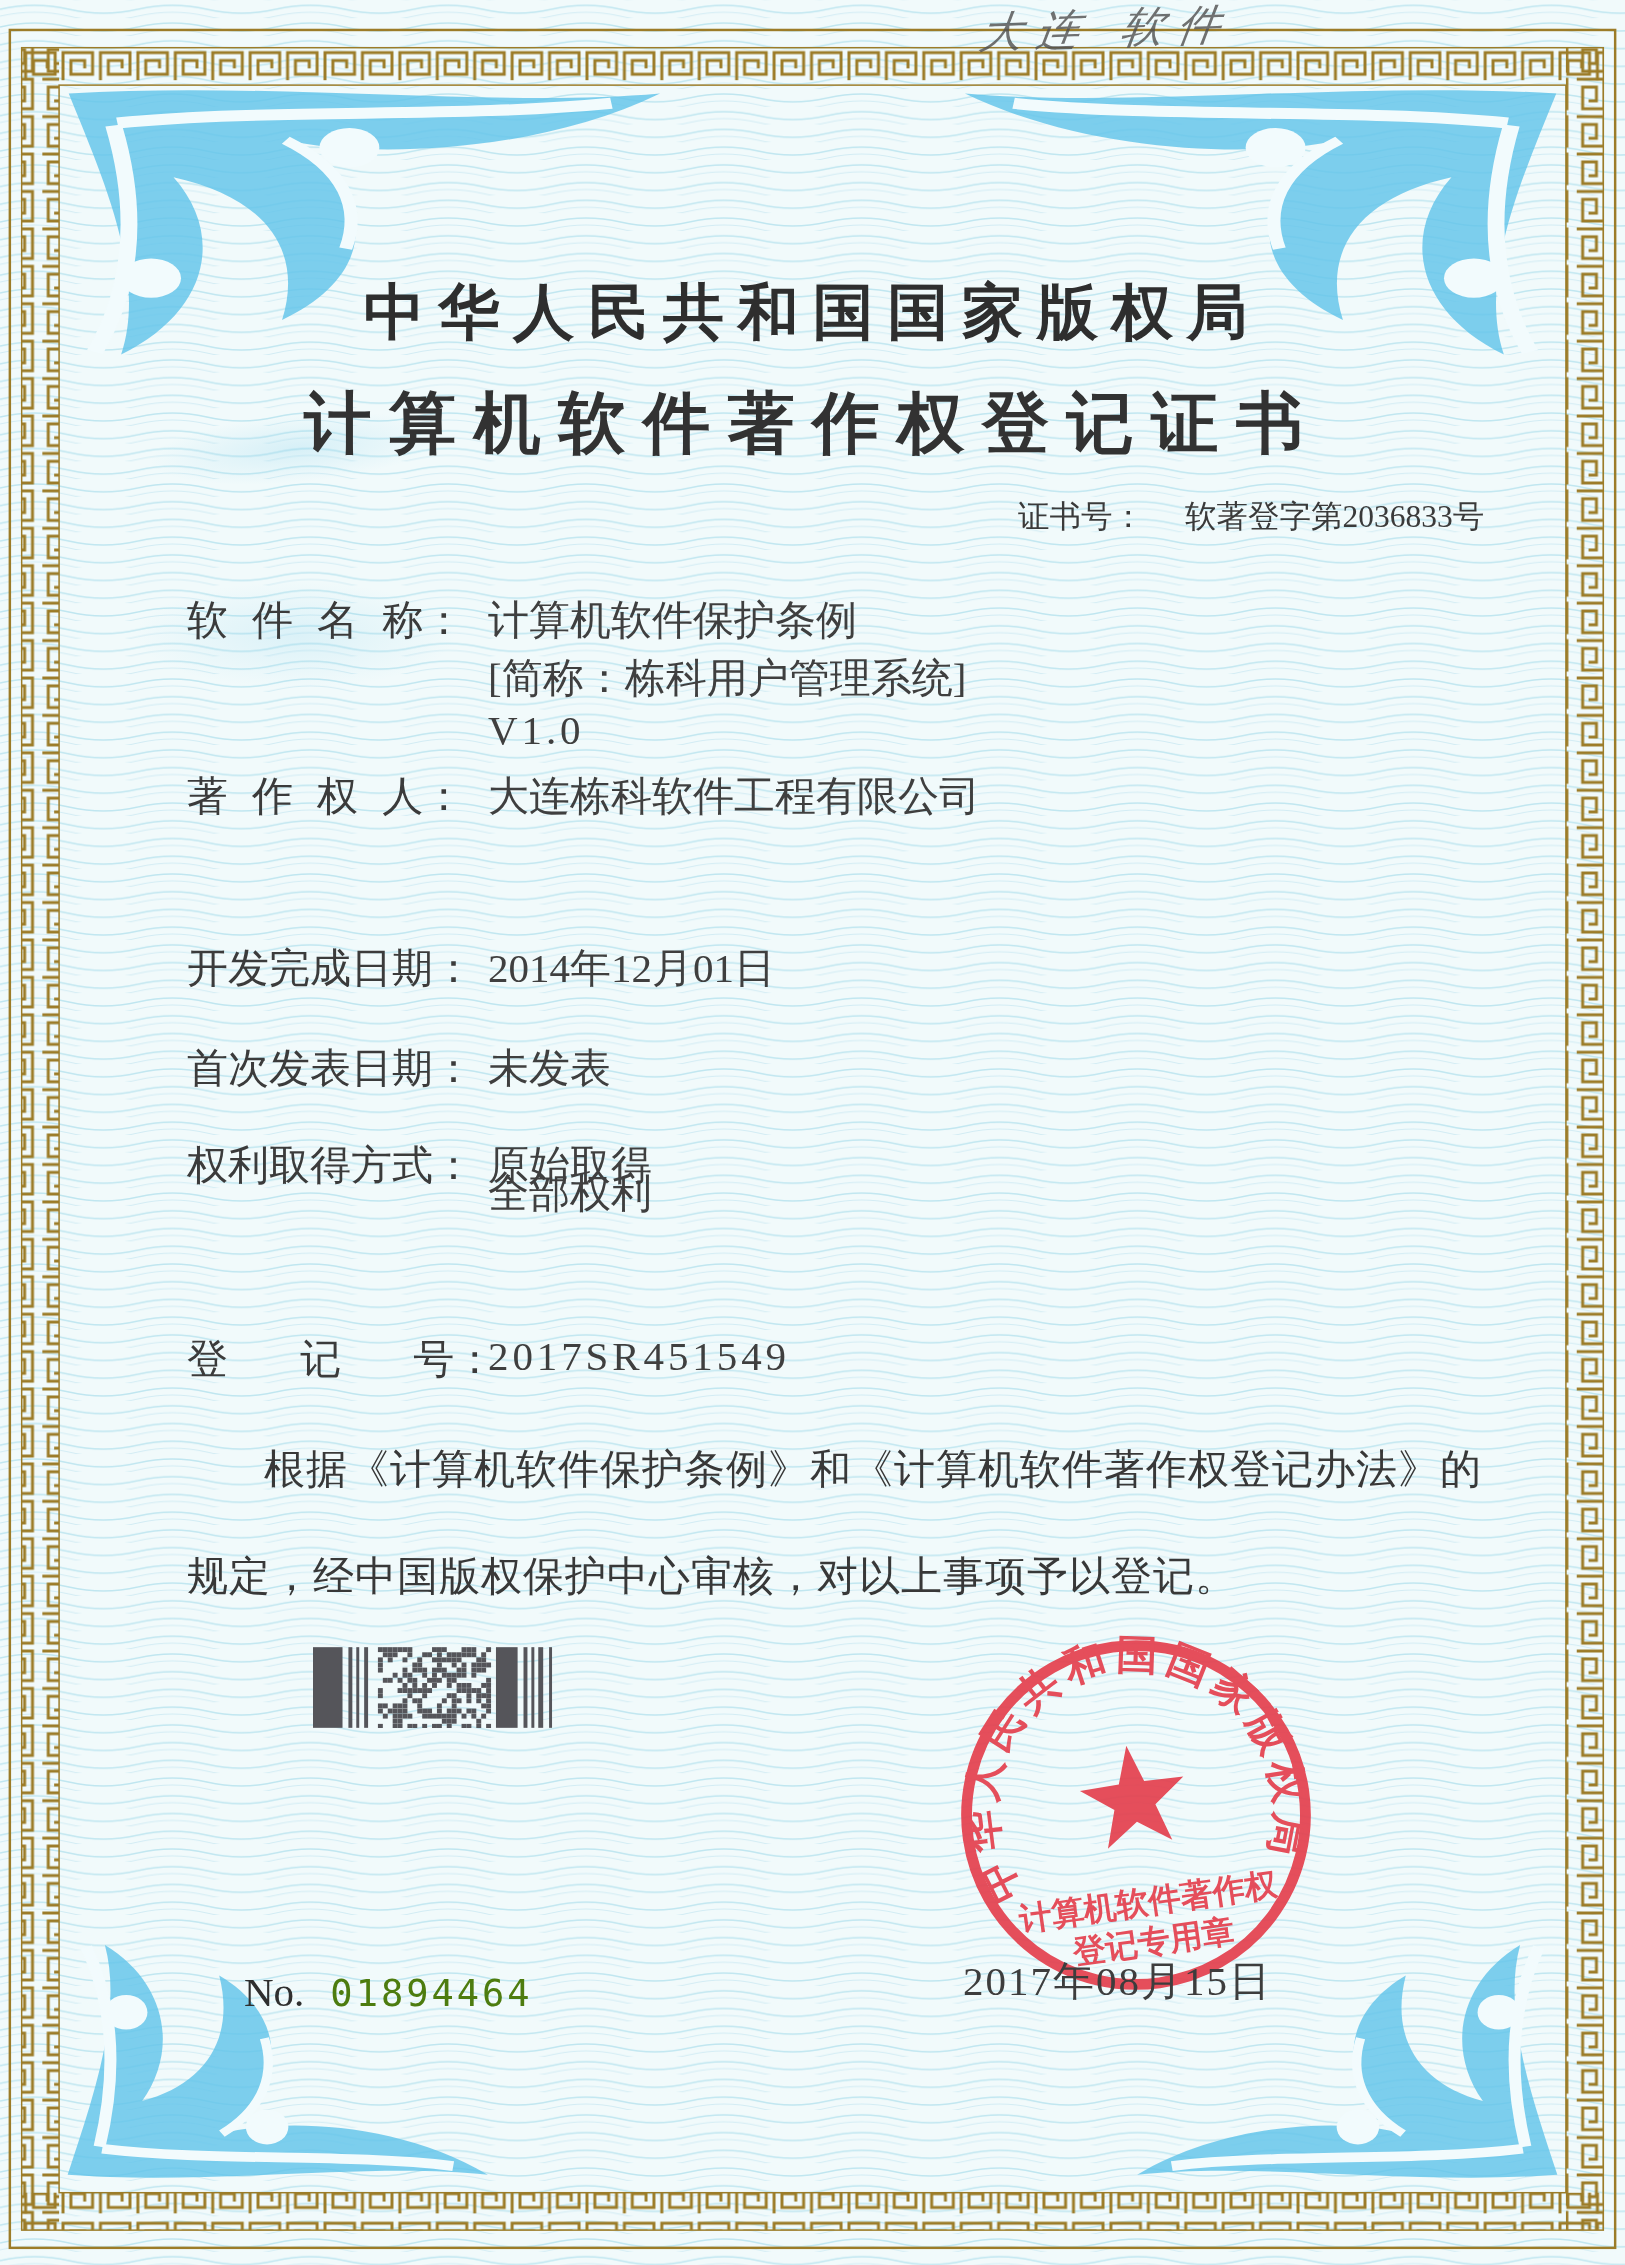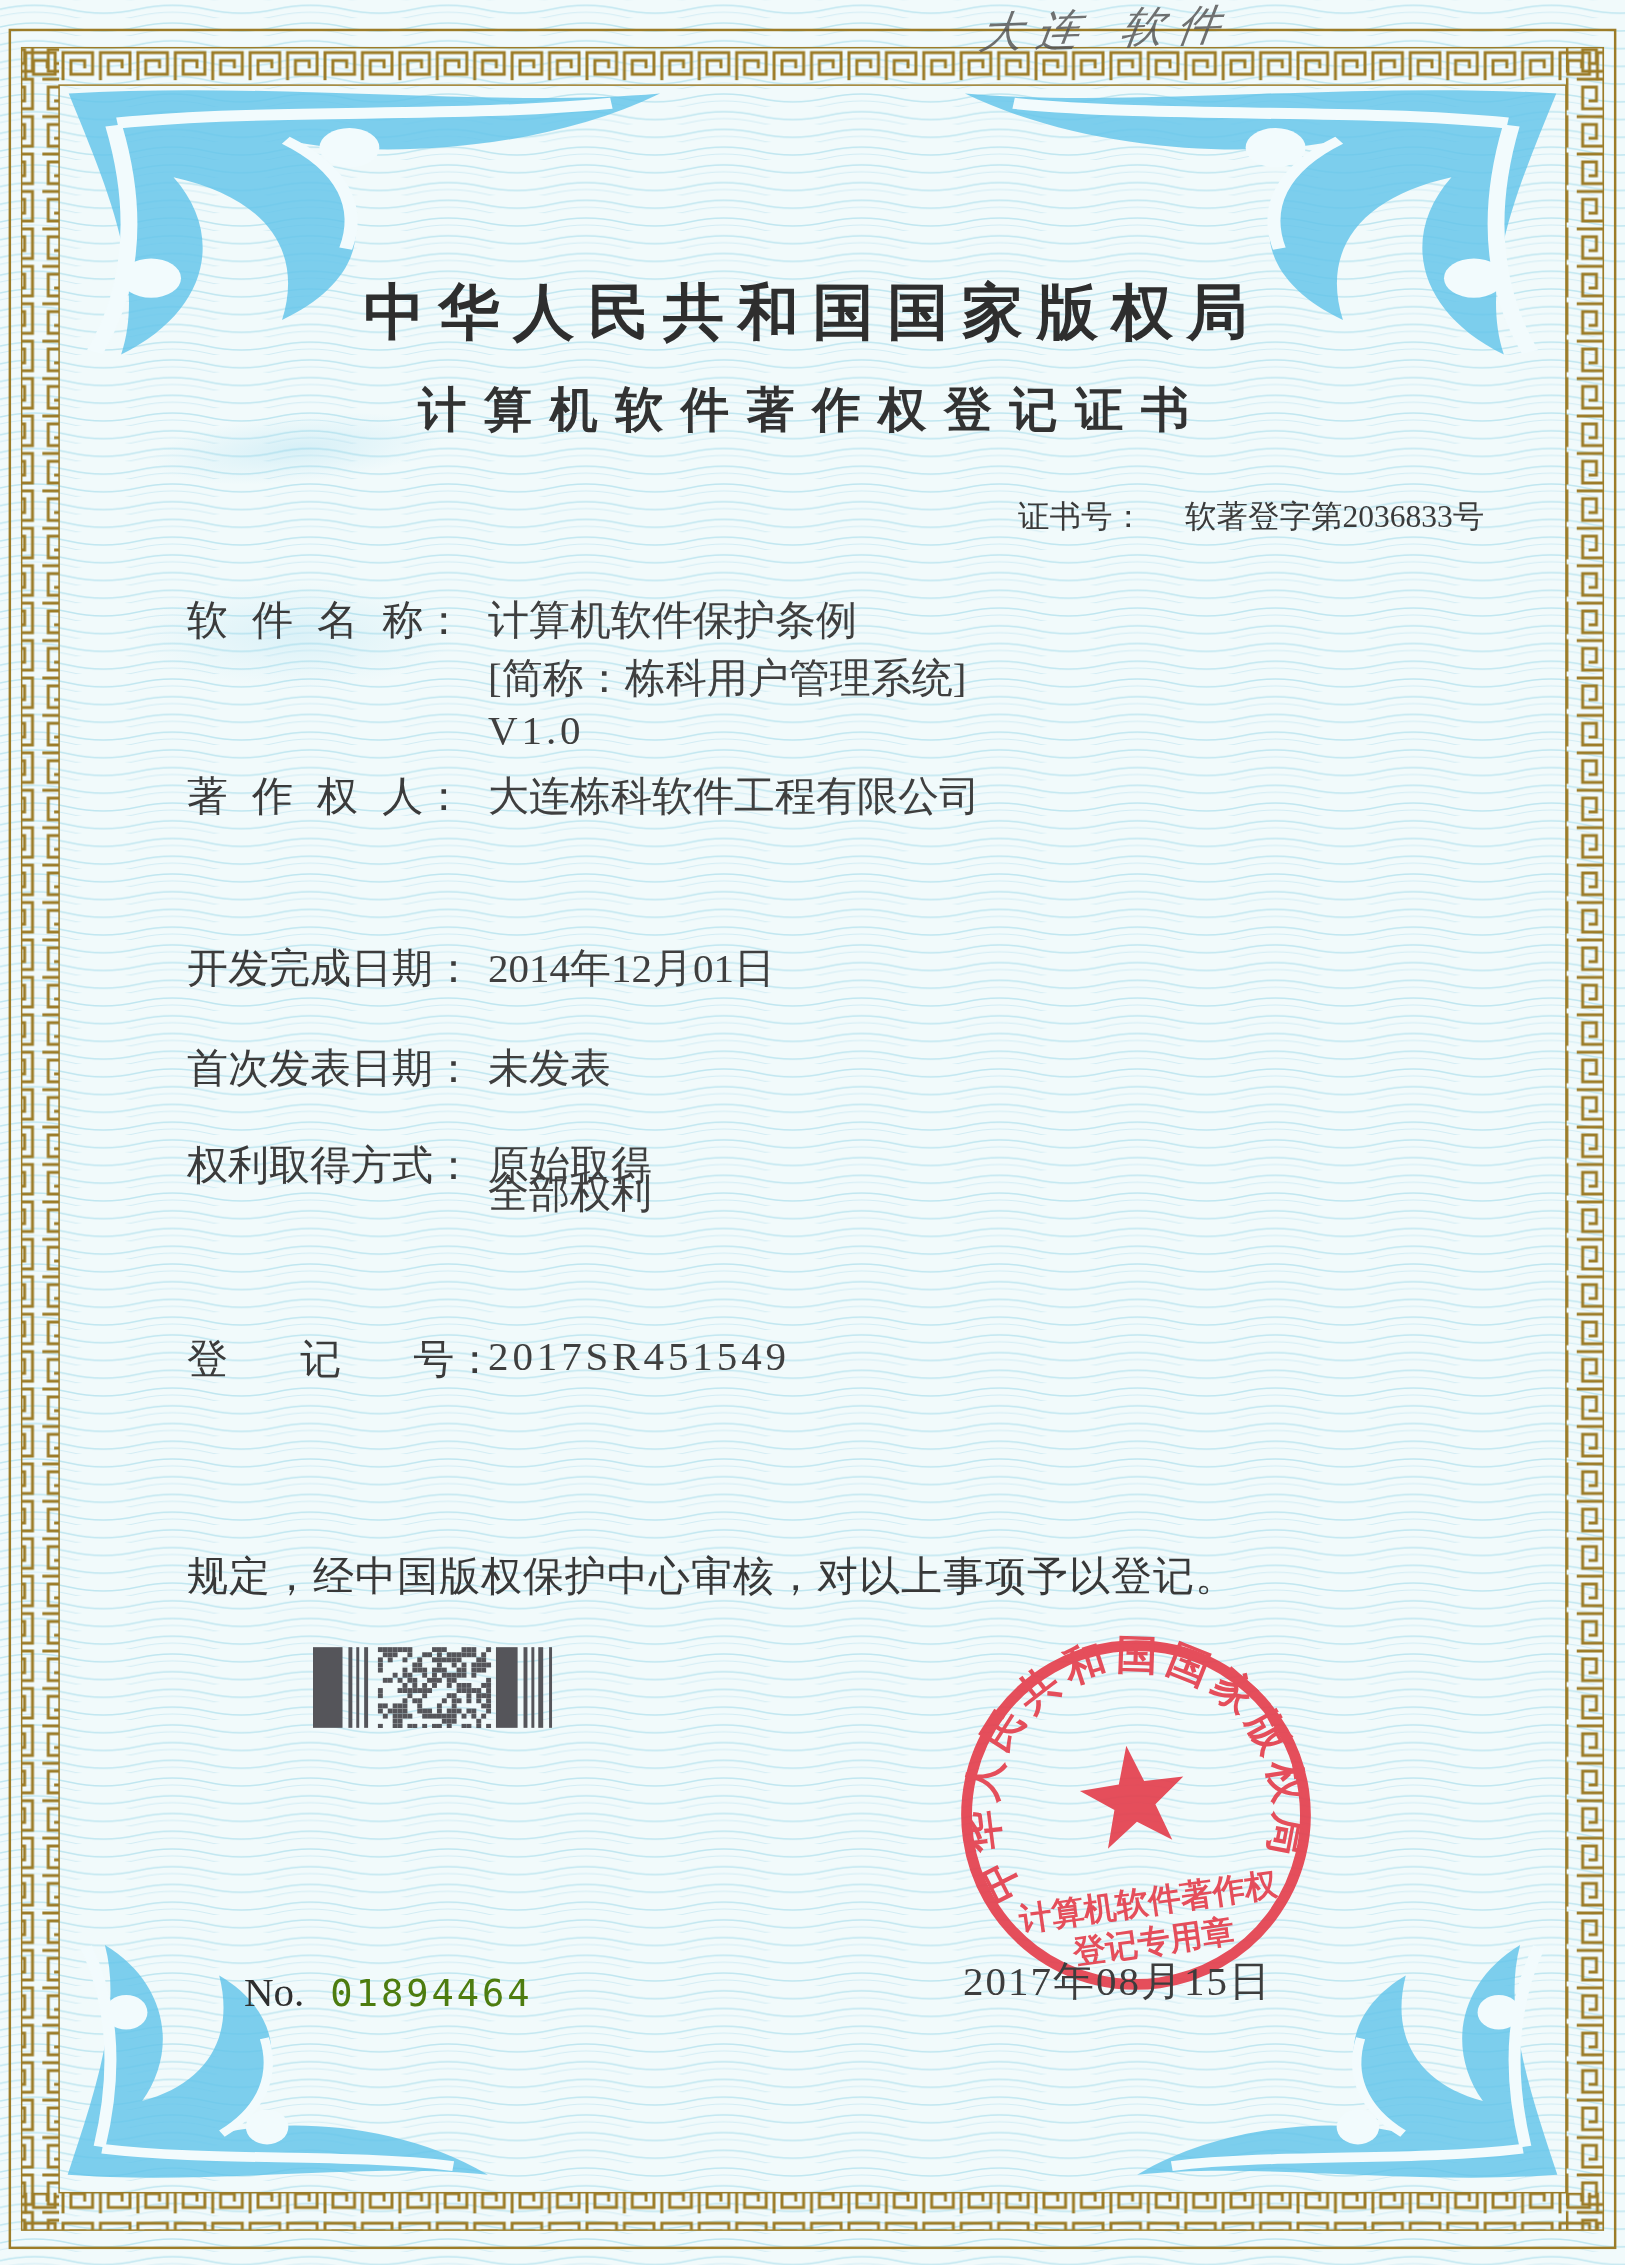--- a/index.html
+++ b/index.html
@@ -14,21 +14,21 @@
     font-family:"DejaVu Sans",sans-serif;font-style:italic;
     font-size:43px;color:#4f4f4f;letter-spacing:13.8px;opacity:.8;
     transform:rotate(-2deg) skewX(-10deg);white-space:nowrap;
   }
   .authority{
     position:absolute;left:0;right:0;top:272px;z-index:3;text-align:center;
     font-size:61px;font-weight:bold;letter-spacing:13.8px;color:#2e2e2e;white-space:nowrap;
   }
   .cert-title{
     position:absolute;left:0;right:0;top:378px;z-index:3;text-align:center;
-    font-size:48px;font-weight:bold;letter-spacing:17.7px;color:#323232;white-space:nowrap;
+    font-size:67px;font-weight:bold;letter-spacing:17.7px;color:#323232;white-space:nowrap;
   }
   .cert-no{
     position:absolute;left:1018px;top:496px;z-index:3;
     font-size:31.5px;color:#3a3a3a;white-space:nowrap;
   }
   .cert-no .cert-no-value{margin-left:41px;font-family:Liberation Serif, serif;}
   .lbl{
     position:absolute;left:187px;z-index:3;font-size:41px;color:#3b3b3b;
     white-space:pre;word-spacing:13.8px;
   }
@@ -131,20 +131,21 @@
   <div class="val" style="top:1041px">未发表</div>
 
   <div class="lbl" style="top:1138px">权利取得方式：</div>
   <div class="val" style="top:1138px">原始取得</div>
 
   <div class="val" style="top:1166px">全部权利</div>
 
   <div class="lbl" style="top:1332px">登   记   号：</div>
   <div class="val latin" style="top:1332px">2017SR451549</div>
 
+  <div class="para" style="left:264px;top:1442px">根据《计算机软件保护条例》和《计算机软件著作权登记办法》的</div>
   <div class="para" style="left:187px;top:1549px">规定，经中国版权保护中心审核，对以上事项予以登记。</div>
 
   <svg class="barcode" width="241" height="81" viewBox="0 0 245 82" aria-hidden="true">
     <g fill="#55555a">
       <rect x="0" y="0" width="30" height="82"></rect>
       <rect x="36" y="0" width="4" height="82"></rect>
       <rect x="44" y="0" width="3" height="82"></rect>
       <rect x="52" y="0" width="4" height="82"></rect>
       <g id="bc-noise" transform="translate(66,0)">
           <rect x="0" y="0" width="5" height="5"></rect>

